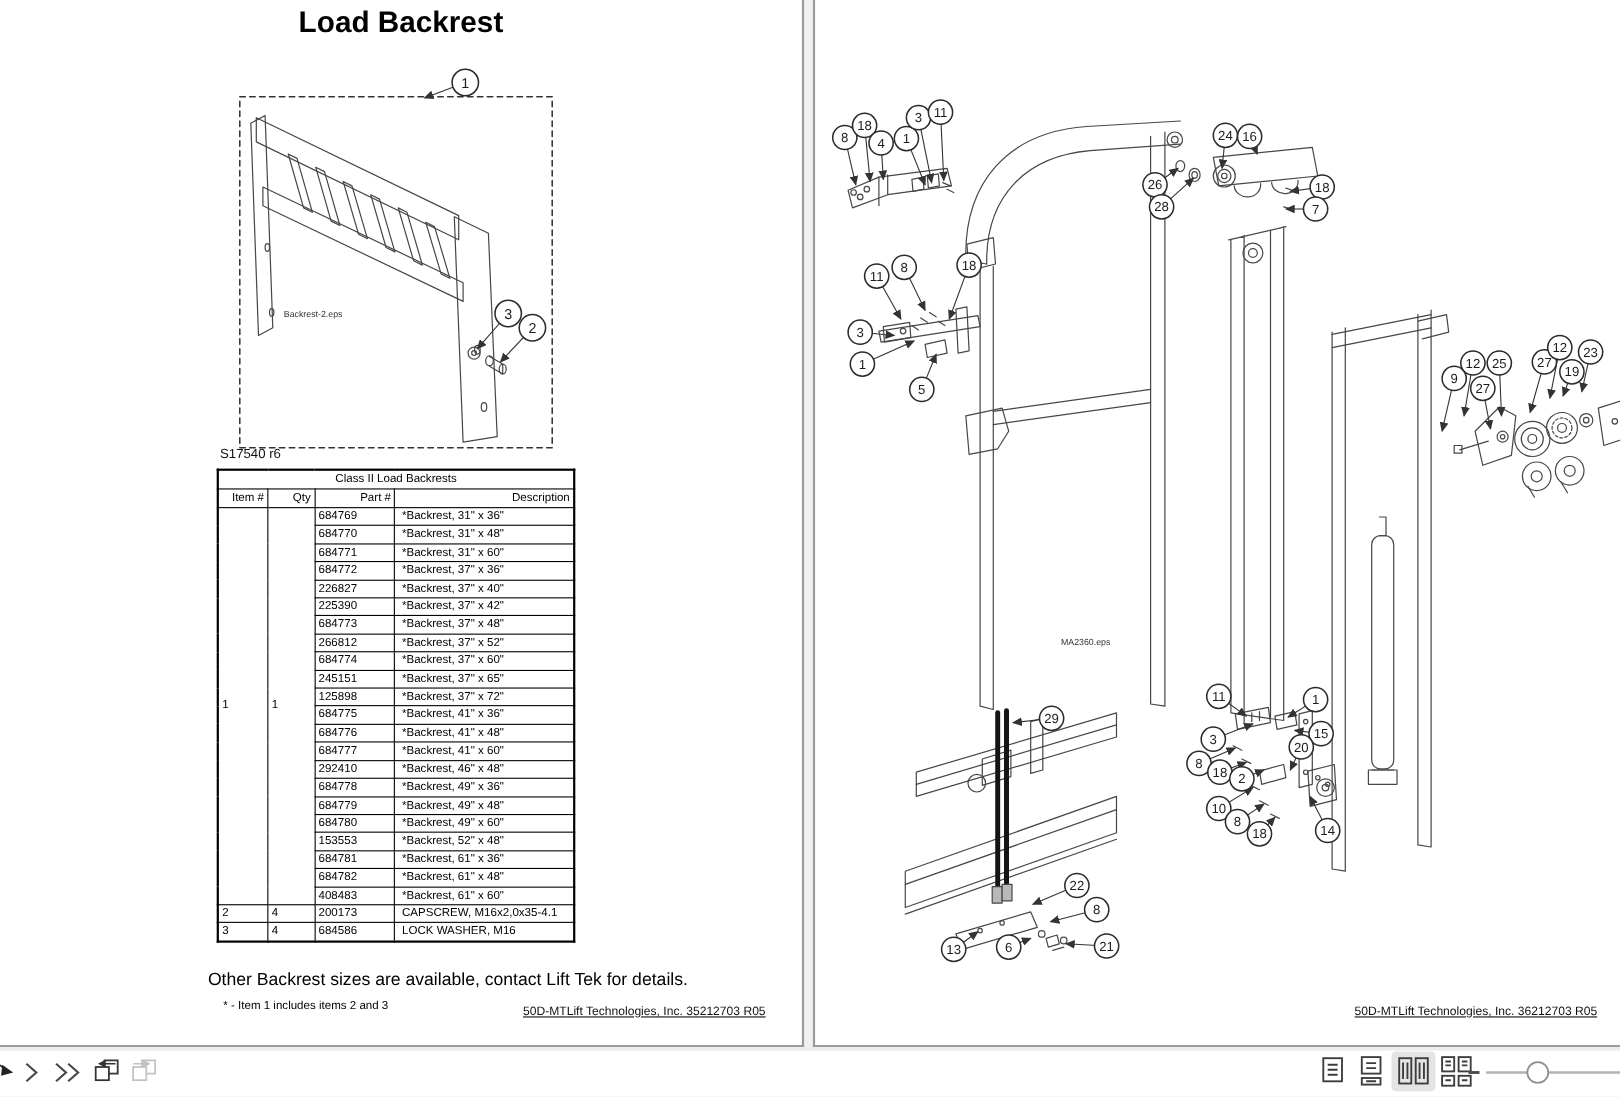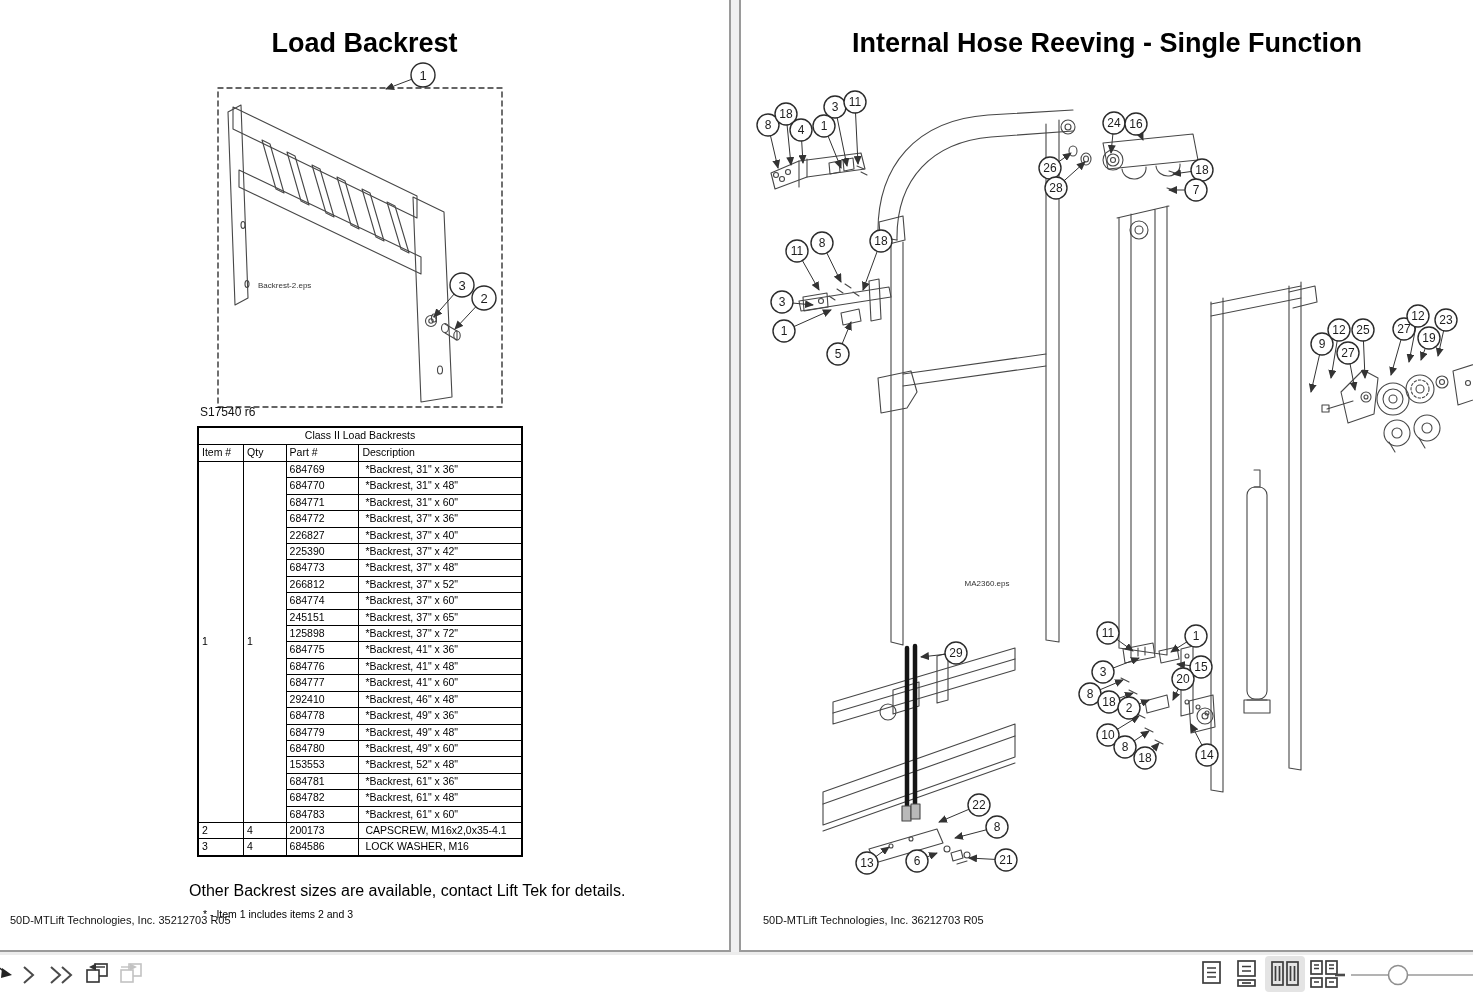--- a/index.html
+++ b/index.html
@@ -2,44 +2,44 @@
 <html><head>
 <meta charset="utf-8">
 <style>
   html,body{margin:0;padding:0;background:#f0f0f1;font-family:"Liberation Sans",sans-serif;}
   .viewer{position:relative;width:1473px;height:997px;background:#f0f0f1;overflow:hidden;}
   .pages{display:flex;height:952px;}
   .page{position:relative;background:#fff;box-sizing:border-box;height:952px;overflow:hidden;}
   .page-left{width:731px;border-right:2px solid #9a9a9a;border-bottom:2px solid #9a9a9a;}
   .spacer{width:8px;height:952px;background:#f0f0f1;}
   .page-right{flex:1;border-left:2px solid #9a9a9a;border-bottom:2px solid #9a9a9a;}
-  .title{position:absolute;top:28px;left:0;right:0;margin:0;text-align:center;
+  .title{position:absolute;top:5px;left:0;right:0;margin:0;text-align:center;
          font-size:27px;font-weight:700;color:#000;letter-spacing:0;}
   .page-svg{position:absolute;left:0;top:0;}
   .art{stroke:#474747;stroke-width:1.1;fill:none;stroke-linejoin:round;stroke-linecap:round;}
   .dashed{stroke:#333;stroke-width:1.4;stroke-dasharray:5,4;fill:none;}
   .hose{stroke:#151515;stroke-width:4.5;}
   .fitting{fill:#b9b9b9;stroke:#474747;}
   .leader{stroke:#333;stroke-width:1;}
   .callout-circle{fill:#fff;stroke:#2b2b2b;stroke-width:1.4;}
   .callout-num{fill:#1d1d1d;text-anchor:middle;font-family:"Liberation Sans",sans-serif;stroke:none;}
   .eps-label{fill:#333;stroke:none;font-size:8px;font-family:"Liberation Sans",sans-serif;}
   .ref-label{fill:#111;stroke:none;font-size:12px;font-family:"Liberation Sans",sans-serif;}
   .parts-table{position:absolute;left:197px;top:426px;width:326px;border-collapse:collapse;
                border:2px solid #000;font-size:10.5px;color:#000;table-layout:fixed;}
   .parts-table th,.parts-table td{border:1px solid #000;padding:1px 3px;line-height:13.4px;}
   .parts-table .tbl-title{font-weight:400;text-align:center;height:14px;}
-  .parts-table .col-h{font-weight:400;text-align:left;height:14px;}
+  .parts-table .col-h{font-weight:400;text-align:right;height:14px;}
   .parts-table td.c{text-align:left;vertical-align:middle;}
   .parts-table td.d{text-align:left;padding-left:6px;}
   .col-item{width:45px;}.col-qty{width:42px;}.col-part{width:72px;}.col-desc{width:161px;}
   .footnote{position:absolute;left:203px;top:860px;font-size:10.5px;color:#000;margin-top:48px;}
   .note{position:absolute;left:189px;top:882px;font-size:16px;color:#000;}
   .page-footer{position:absolute;top:914px;left:0;right:0;display:flex;
-               justify-content:flex-start;font-size:11px;color:#111;}
+               justify-content:flex-end;font-size:11px;color:#111;text-decoration:underline;}
   .page-left .page-footer{padding:0 33px 0 10px;}
   .page-right .page-footer{padding:0 21px 0 22px;}
   .toolbar{position:relative;height:45px;background:#fff;border-top:3px solid #ececec;box-sizing:border-box;}
   .tb-svg{position:absolute;top:0;}
   .tb-left{left:0;}
   .tb-right{left:1195px;}
   .icn{stroke:#3d3d3d;stroke-width:1.7;fill:none;}
   .icn-dis{stroke:#c2c2c2;stroke-width:1.6;fill:none;}
   .chev{stroke:#4a4a4a;stroke-width:2;fill:none;}
 </style>
@@ -200,21 +200,21 @@
             </tr>
             <tr>
               <td class="c">684781</td>
               <td class="d">*Backrest, 61" x 36"</td>
             </tr>
             <tr>
               <td class="c">684782</td>
               <td class="d">*Backrest, 61" x 48"</td>
             </tr>
             <tr>
-              <td class="c">684783</td>
+              <td class="c">408483</td>
               <td class="d">*Backrest, 61" x 60"</td>
             </tr>
             <tr>
               <td class="c">2</td>
               <td class="c">4</td>
               <td class="c">200173</td>
               <td class="d">CAPSCREW, M16x2,0x35-4.1</td>
             </tr>
             <tr>
               <td class="c">3</td>
@@ -231,21 +231,20 @@
       <div class="page-footer">
         <span>50D-MT</span>
         <span>Lift Technologies, Inc. 35</span>
         <span>212703 R05</span>
       </div>
     </div>
 
     <div class="spacer"></div>
 
     <div class="page page-right">
-      <h1 class="title">Internal Hose Reeving - Single Function</h1>
 
       <svg class="page-svg" width="732" height="950" viewBox="0 0 732 950">
         <g class="art">
 
           <path d="M137,237 C135,165 176,120 247,115 L332,110"></path>
           <path d="M156,240 C155,178 192,142 250,137 L332,131"></path>
           <path d="M137,237 L156,240"></path>
 
           <path d="M150,240 L150,642 M162,242 L162,645 M150,642 L162,645"></path>
           <path d="M305,124 L305,640 M318,120 L318,642 M305,640 L318,642"></path>

